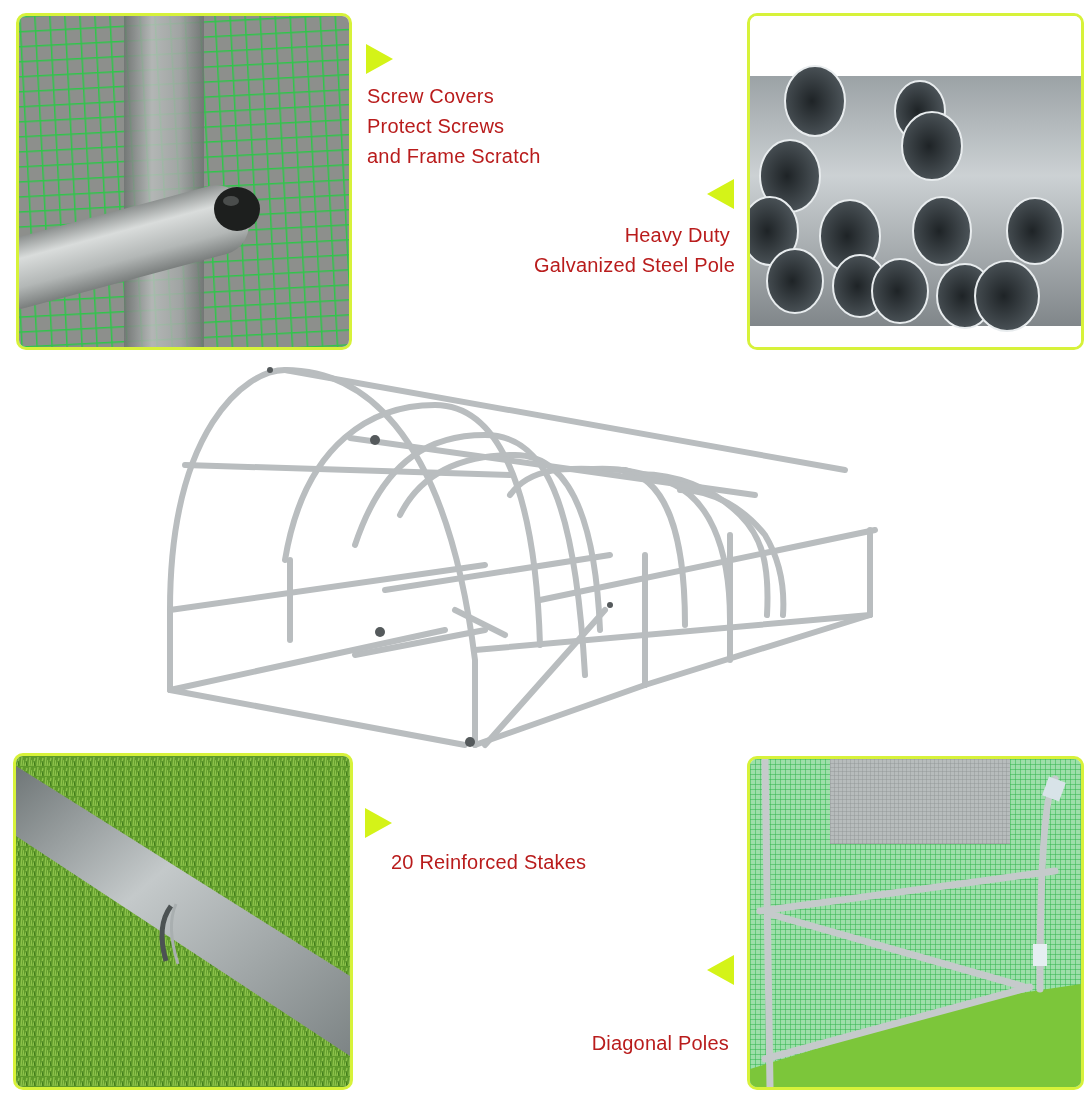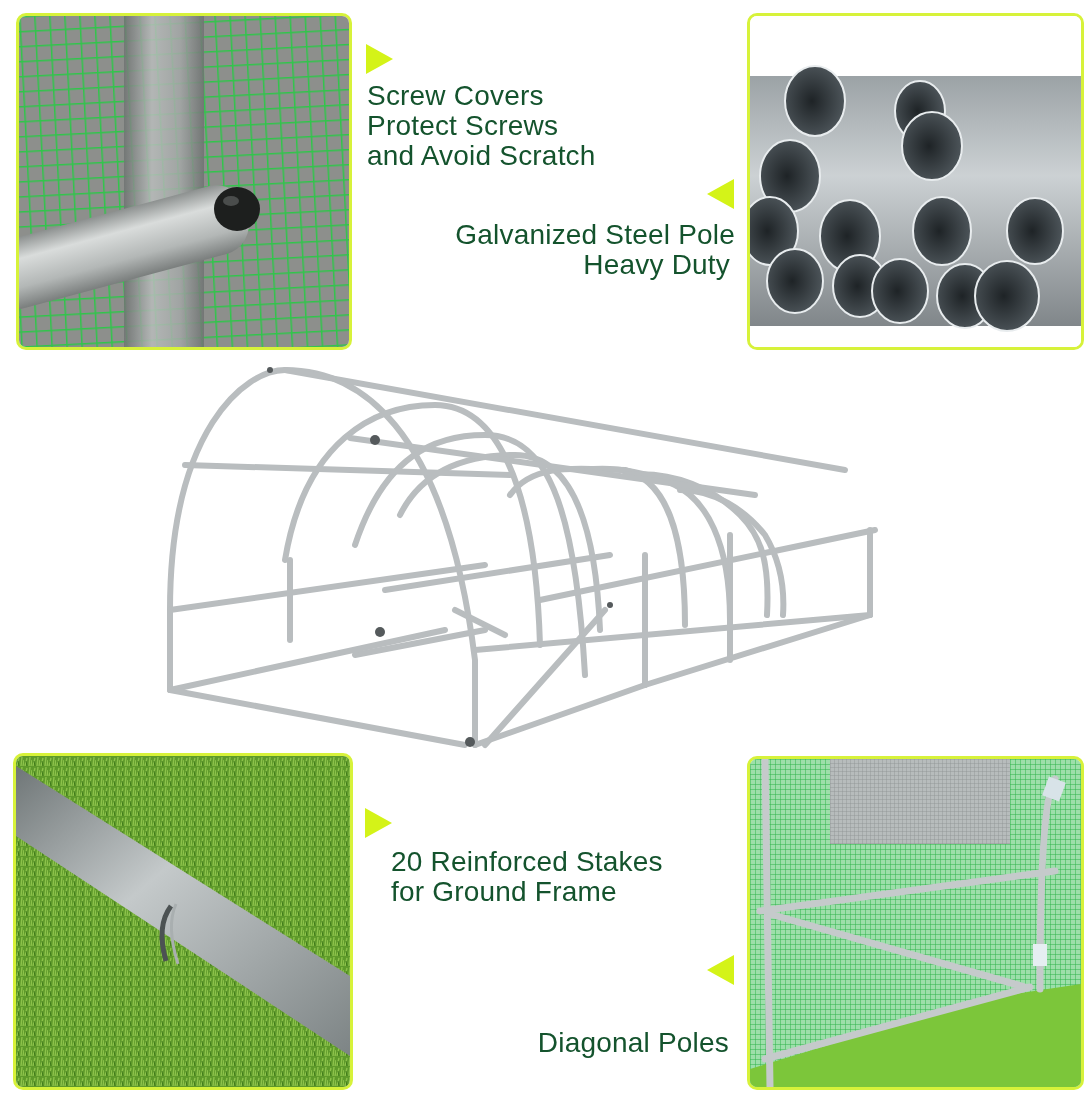--- a/index.html
+++ b/index.html
@@ -4,21 +4,21 @@
 <style>
   html,body{margin:0;padding:0;background:#ffffff;}
   body{width:1090px;height:1100px;position:relative;overflow:hidden;
        font-family:"Liberation Sans","DejaVu Sans",sans-serif;color:#1a1a1a;}
   .panel{position:absolute;border:3px solid #d7f23a;border-radius:10px;overflow:hidden;box-sizing:border-box;}
   .panel svg{display:block;width:100%;height:100%;}
   #p-tl{left:16px;top:13px;width:336px;height:337px;}
   #p-tr{left:747px;top:13px;width:337px;height:337px;}
   #p-bl{left:13px;top:753px;width:340px;height:337px;}
   #p-br{left:747px;top:756px;width:337px;height:334px;}
-  .caption{position:absolute;font-size:28px;line-height:30px;letter-spacing:0.2px;color:#14532d;}
+  .caption{position:absolute;font-size:20px;line-height:30px;letter-spacing:0.2px;color:#b91c1c;}
   .caption div{white-space:nowrap;}
   .right{text-align:right;}
   .tri{position:absolute;width:0;height:0;}
   .tri-r{border-top:15px solid transparent;border-bottom:15px solid transparent;border-left:27px solid #d4f318;}
   .tri-l{border-top:15px solid transparent;border-bottom:15px solid transparent;border-right:27px solid #d4f318;}
   #frame{position:absolute;left:155px;top:360px;width:735px;height:395px;}
 </style>
 </head>
 <body>
 
@@ -49,21 +49,21 @@
       <rect x="-40" y="190" width="270" height="70" rx="30" fill="url(#poleH)"></rect>
     </g>
     <ellipse cx="218" cy="193" rx="23" ry="22" fill="#1d1f1e"></ellipse>
     <ellipse cx="212" cy="185" rx="8" ry="5" fill="#4a4d4c"></ellipse>
   </svg>
 </div>
 <div class="tri tri-r" style="left:366px;top:44px;"></div>
 <div class="caption" style="left:367px;top:81px;">
   <div>Screw Covers</div>
   <div>Protect Screws</div>
-  <div>and Avoid Scratch</div>
+  <div>and Frame Scratch</div>
 </div>
 
 <div class="panel" id="p-tr">
   <svg viewBox="0 0 331 331" preserveAspectRatio="none">
     <defs>
       <linearGradient id="tube" x1="0" y1="0" x2="0" y2="1">
         <stop offset="0" stop-color="#8a9296"></stop>
           <stop offset=".4" stop-color="#c3c9cc"></stop>
           <stop offset="1" stop-color="#6a7175"></stop>
       </linearGradient>
@@ -86,22 +86,22 @@
       <ellipse cx="45" cy="265" rx="28" ry="32"></ellipse>
       <ellipse cx="110" cy="270" rx="27" ry="31"></ellipse>
       <ellipse cx="150" cy="275" rx="28" ry="32"></ellipse>
       <ellipse cx="215" cy="280" rx="28" ry="32"></ellipse>
       <ellipse cx="257" cy="280" rx="32" ry="35"></ellipse>
     </g>
   </svg>
 </div>
 <div class="tri tri-l" style="left:707px;top:179px;"></div>
 <div class="caption right" style="right:355px;top:220px;">
+  <div style="padding-right:5px">Heavy Duty</div>
   <div>Galvanized Steel Pole</div>
-  <div style="padding-right:5px">Heavy Duty</div>
 </div>
 
 <svg id="frame" viewBox="0 0 735 395">
   <g fill="none" stroke="#b9bdbf" stroke-width="6" stroke-linecap="round">
 
     <path d="M15 250 C15 70 90 10 130 10 C200 10 290 60 320 300 L320 385"></path>
 
     <path d="M130 200 C150 80 220 45 280 45 C340 45 380 120 385 285"></path>
     <path d="M200 185 C230 95 280 75 330 75 C390 75 420 140 430 315"></path>
     <path d="M245 155 C270 105 320 95 360 95 C410 95 440 150 445 270"></path>
@@ -158,21 +158,20 @@
     </defs>
     <rect width="334" height="331" fill="url(#grass)"></rect>
     <polygon points="0,10 0,80 334,300 334,220" fill="url(#pipeD)"></polygon>
     <path d="M155 150 Q140 170 150 205" stroke="#4c5253" stroke-width="5" fill="none"></path>
     <path d="M160 148 Q150 170 162 208" stroke="#a9afb0" stroke-width="3" fill="none"></path>
   </svg>
 </div>
 <div class="tri tri-r" style="left:365px;top:808px;"></div>
 <div class="caption" style="left:363px;top:847px;margin-left:28px;">
   <div>20 Reinforced Stakes</div>
-  <div>for Ground Frame</div>
 </div>
 
 <div class="panel" id="p-br">
   <svg viewBox="0 0 331 328" preserveAspectRatio="none">
     <defs>
       <pattern id="mesh2" width="5" height="5" patternUnits="userSpaceOnUse">
         <rect width="5" height="5" fill="#9ddfaa"></rect>
         <path d="M0 0H5M0 0V5" stroke="#2db34a" stroke-width="1"></path>
       </pattern>
       <pattern id="win" width="4" height="4" patternUnits="userSpaceOnUse">

